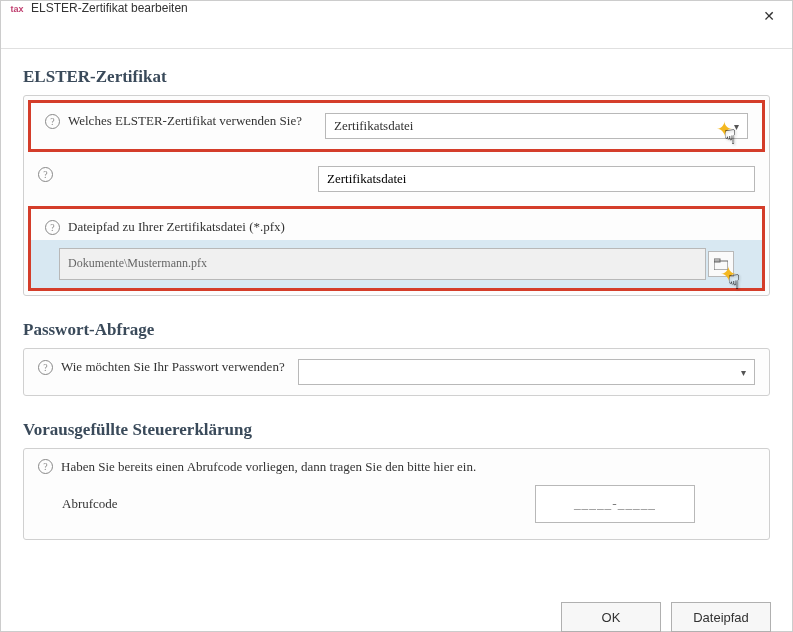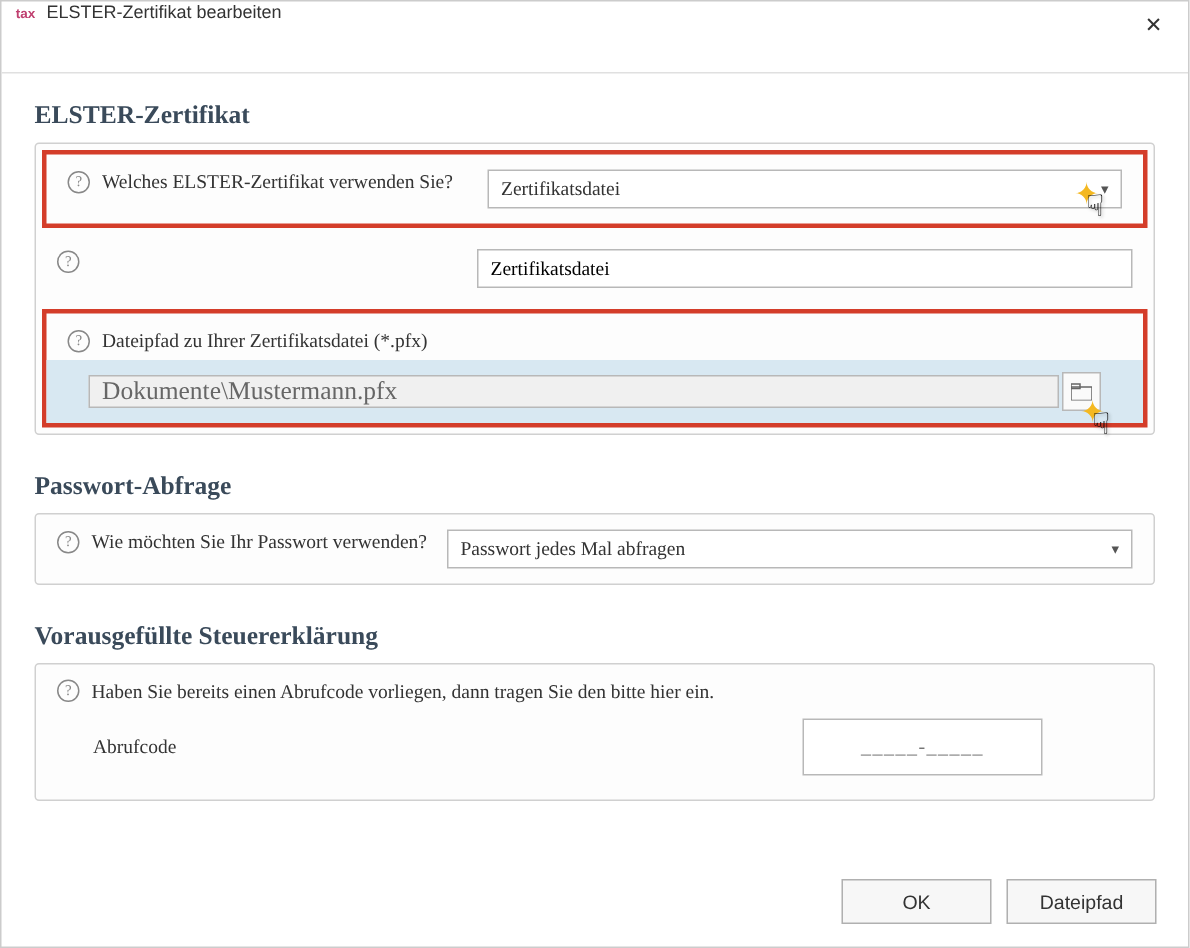--- a/index.html
+++ b/index.html
@@ -15,27 +15,27 @@
 .row{display:flex;align-items:flex-start;padding:10px 14px;}
 .row .label-cell{display:flex;align-items:flex-start;width:280px;flex-shrink:0;}
 .row .label-cell .help{width:15px;height:15px;border:1px solid #888;border-radius:50%;display:flex;align-items:center;justify-content:center;font-size:10px;color:#888;margin-right:8px;flex-shrink:0;margin-top:1px;}
 .row .label-cell .lbl{line-height:1.3;}
 .row .input-cell{flex:1;position:relative;}
 .select-box{width:100%;height:26px;border:1px solid #b8b8b8;background:#fff;display:flex;align-items:center;padding:0 8px;position:relative;}
 .select-box .chev{position:absolute;right:8px;top:50%;transform:translateY(-50%);color:#555;font-size:10px;}
 input.text-input{width:100%;height:26px;border:1px solid #b8b8b8;padding:0 8px;font-family:inherit;font-size:13px;}
 .filepath-area{background:#d8e8f2;padding:8px 0;}
 .filepath-row{display:flex;align-items:center;padding:0 28px;}
-.filepath-row input{flex:1;height:22px;border:1px solid #b8b8b8;background:#f0f0f0;color:#666;padding:0 8px;font-family:inherit;font-size:17px;}
+.filepath-row input{flex:1;height:32px;border:1px solid #b8b8b8;background:#f0f0f0;color:#666;padding:0 8px;font-family:inherit;font-size:12px;}
 .browse-btn{width:26px;height:26px;border:1px solid #b8b8b8;background:#fafafa;margin-left:2px;display:flex;align-items:center;justify-content:center;cursor:pointer;}
 .cursor-overlay{position:absolute;width:28px;height:28px;pointer-events:none;}
 .cursor-overlay .spark{position:absolute;top:-8px;left:-8px;color:#f4b820;font-size:20px;}
 .cursor-overlay .hand{font-size:20px;color:#000;filter:drop-shadow(1px 1px 1px rgba(0,0,0,.4));}
 .code-input{width:160px;height:38px;border:1px solid #b8b8b8;padding:0 8px;text-align:center;letter-spacing:1px;font-family:inherit;}
-.footer{position:absolute;bottom:16px;right:22px;display:flex;gap:10px;}
+.footer{position:absolute;bottom:0;right:22px;display:flex;gap:10px;}
 .btn{min-width:100px;height:30px;border:1px solid #b0b0b0;background:#f7f7f7;display:flex;align-items:center;justify-content:center;cursor:pointer;font-size:13px;}
 .static-q{padding:10px 14px 4px 14px;display:flex;align-items:flex-start;}
 .static-q .help{width:15px;height:15px;border:1px solid #888;border-radius:50%;display:flex;align-items:center;justify-content:center;font-size:10px;color:#888;margin-right:8px;flex-shrink:0;}
 .code-row{display:flex;align-items:center;padding:6px 14px 16px 38px;}
 .code-row .lbl{width:256px;}
 </style>
 </head>
 <body>
 
 <div class="titlebar">
@@ -105,21 +105,20 @@
 
   <h2 class="section-heading">Passwort-Abfrage</h2>
   <div class="panel">
     <div class="row">
       <div class="label-cell" style="width:260px;">
         <span class="help">?</span>
         <span class="lbl">Wie möchten Sie Ihr Passwort verwenden?</span>
       </div>
       <div class="input-cell">
         <div class="select-box">
-          <span>Passwort jedes Mal abfragen</span>
           <span class="chev">▾</span>
         </div>
       </div>
     </div>
   </div>
 
   <h2 class="section-heading">Vorausgefüllte Steuererklärung</h2>
   <div class="panel">
     <div class="static-q">
       <span class="help">?</span>

